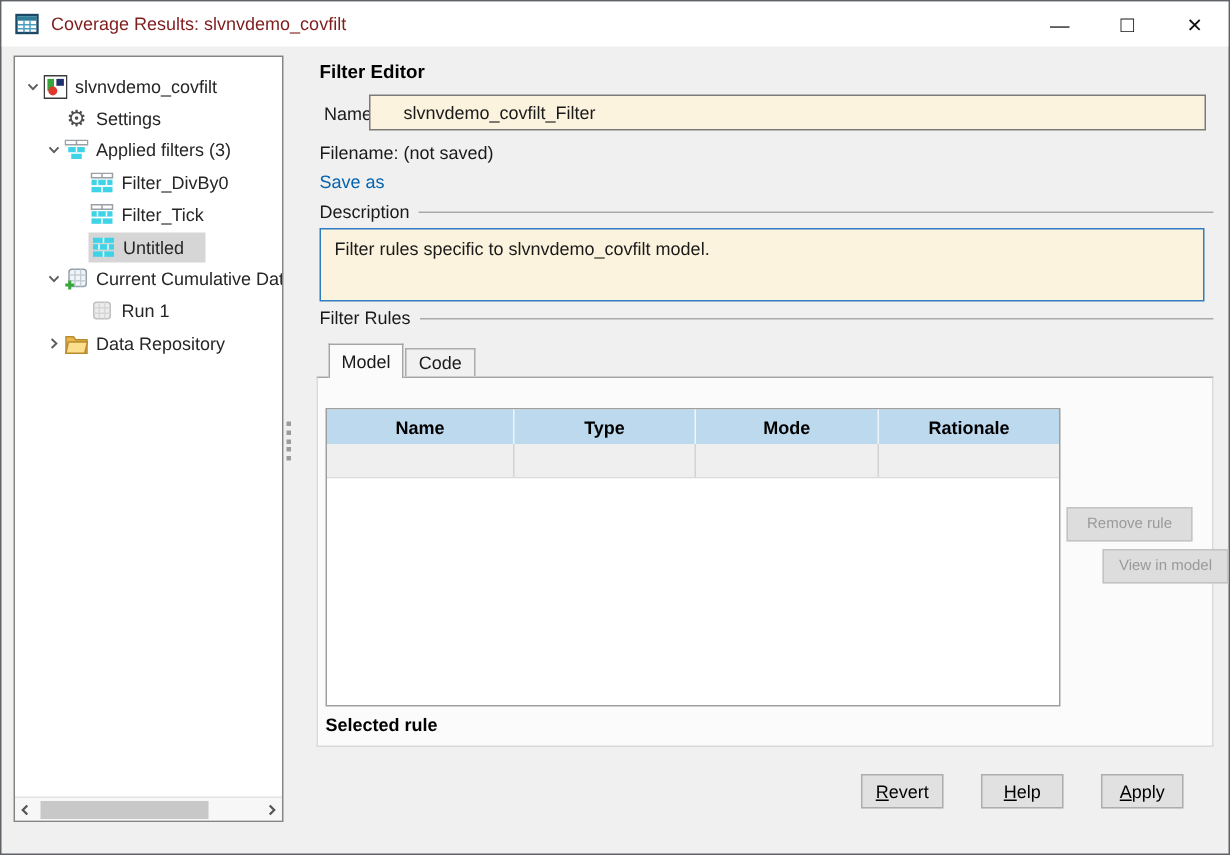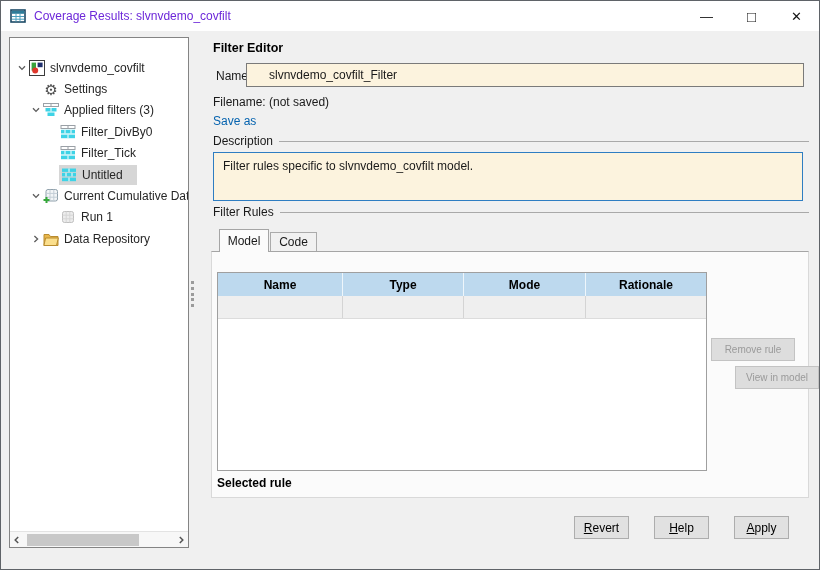--- a/index.html
+++ b/index.html
@@ -5,27 +5,27 @@
   * { margin:0; padding:0; box-sizing:border-box; }
   html,body { width:820px; height:570px; font-family:"Liberation Sans", sans-serif; }
   #window {
     position:relative; width:820px; height:570px;
     background:#f0f0f0; border:1px solid #5f6368; overflow:hidden;
     font-size:12px; color:#1a1a1a;
   }
   
   .titlebar { position:absolute; left:0; top:0; width:100%; height:30px; background:#ffffff; display:flex; align-items:center; }
   .titlebar .app-ic { margin:0 8px 0 9px; width:16px; height:16px; display:inline-flex; }
-  .titlebar .ttl { font-size:12px; color:#6d28d9; }
+  .titlebar .ttl { font-size:12px; color:#7f1d1d; }
   .win-controls { position:absolute; right:0; top:0; height:30px; display:flex; }
   .win-btn { width:45px; height:30px; display:flex; align-items:center; justify-content:center; font-size:13px; color:#111; cursor:default; }
   .win-btn.max { font-size:15px; }
   
   .tree-panel { position:absolute; left:8px; top:36px; width:180px; height:511px; background:#fff; border:1px solid #848484; overflow:hidden; }
-  .tree { padding-top:19px; }
+  .tree { padding-top:9px; }
   .trow { height:21.4px; display:flex; align-items:center; white-space:nowrap; color:#262626; }
   .twisty { width:13px; display:inline-flex; justify-content:center; flex:none; }
   .ticon { width:18px; display:inline-flex; justify-content:center; align-items:center; flex:none; margin-right:4px; }
   .tlabel { padding:2px 4px 2px 0; }
   .hl { display:flex; align-items:center; background:#d6d6d6; padding:1px 10px 1px 1px; }
   .hl .ticon{ margin-right:4px; }
   .gear { font-size:15px; color:#4d4d4d; line-height:1; }
   .ind1 { padding-left:5px; } .ind2 { padding-left:19px; } .ind3 { padding-left:49px; }
   
   .hscroll { position:absolute; left:0; bottom:0; width:178px; height:16px; background:#f7f7f7; border-top:1px solid #e3e3e3; display:flex; align-items:center; }

